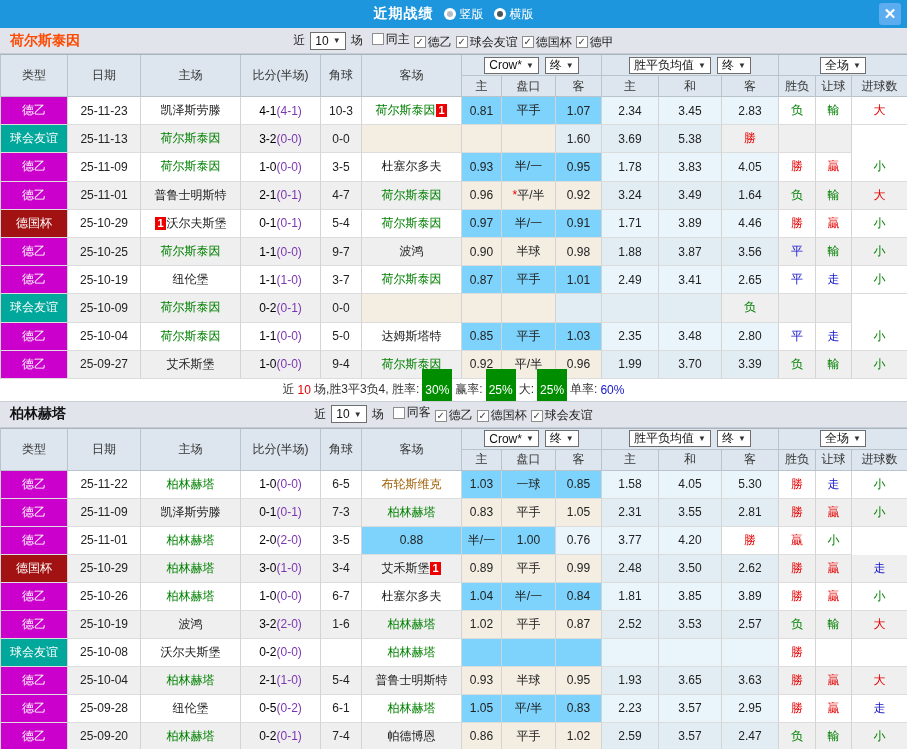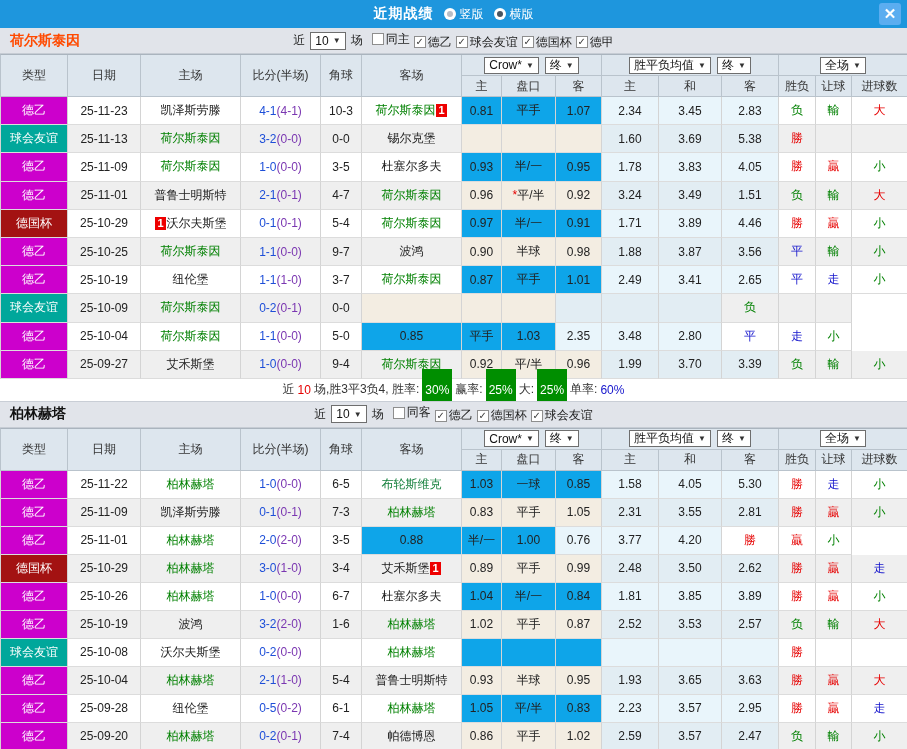--- a/index.html
+++ b/index.html
@@ -40,30 +40,30 @@
   .th.span2 { grid-row:1/3; }
   .th.grp { gap:6px; }
   .th .sel-box { height:17px; }
   .sub { grid-row:2; }
 
   .match-row { height:28.2px; border-left:1px solid #d4d4d4; }
   .sec2 .match-row { height:28px; }
   .cell { display:flex; align-items:center; justify-content:center; border-right:1px solid #d4d4d4;
     border-bottom:1px solid #dcdcdc; background:#fff; overflow:hidden; white-space:nowrap; }
   .match-row.even .cell { background:#efefef; }
-  .cell.c-odds { background:#0ea5e9; }
+  .cell.c-odds { background:#7dd3fc; }
   .match-row.even .cell.c-odds { background:#f3ede2; }
   .cell.c-avg { background:#e9f5fb; }
   .match-row.even .cell.c-avg { background:#e2edf3; }
   .cell.c-type { color:#fff; }
   .tname { }
   .badge1 { display:none; background:#ee0000; color:#fff; font-size:11px; font-weight:bold;
     padding:0 2px; line-height:13px; margin:0 1px; }
   .badge1.show { display:inline-block; }
-  .score .ft { color:#1d4ed8;text-align:right; }
+  .score .ft { color:#000000;text-align:right; }
   .score .ht { color:#7a36b1; }
   .star { color:#e60000; display:none; }
   .star.show { display:inline; }
 
   
   .summary { height:22px; display:flex; align-items:center; justify-content:center; gap:3px;
     background:#fff; color:#333; }
   .summary .red { color:#e60000; }
   .summary .blue { color:#1414cc; }
   .pct-badge { background:#008e00; color:#fff; padding:14px 3px; font-size:12px; }
@@ -194,23 +194,20 @@
     <div class="cell c-type" style="background: rgb(0, 167, 155);">球会友谊</div>
     <div class="cell c-plain">25-11-13</div>
     <div class="cell c-plain">
       <span class="tname" style="color: rgb(0, 128, 0);">荷尔斯泰因</span>
     </div>
     <div class="cell c-plain score">
       <span class="ft">3-2</span>
           <span class="ht">(0-0)</span>
     </div>
     <div class="cell c-plain">0-0</div>
-    <div class="cell c-plain">
-      <span class="tname" style="color: rgb(34, 34, 34);">锡尔克堡</span>
-    </div>
     <div class="cell c-odds"></div>
     <div class="cell c-odds">
           <span class="linetxt"></span>
         </div>
     <div class="cell c-odds"></div>
     <div class="cell c-avg">1.60</div>
     <div class="cell c-avg">3.69</div>
     <div class="cell c-avg">5.38</div>
     <div class="cell c-plain" style="color: rgb(230, 0, 0);">勝</div>
     <div class="cell c-plain" style="color: rgb(34, 34, 34);"></div>
@@ -259,21 +256,21 @@
       <span class="tname" style="color: rgb(0, 128, 0);">荷尔斯泰因</span>
     </div>
     <div class="cell c-odds">0.96</div>
     <div class="cell c-odds">
           <span class="star show">*</span>
           <span class="linetxt">平/半</span>
         </div>
     <div class="cell c-odds">0.92</div>
     <div class="cell c-avg">3.24</div>
     <div class="cell c-avg">3.49</div>
-    <div class="cell c-avg">1.51</div>
+    <div class="cell c-avg">1.64</div>
     <div class="cell c-plain" style="color: rgb(0, 128, 0);">负</div>
     <div class="cell c-plain" style="color: rgb(0, 128, 0);">輸</div>
     <div class="cell c-plain" style="color: rgb(230, 0, 0);">大</div>
   </div>
 
   <div class="grid match-row">
     <div class="cell c-type" style="background: rgb(163, 18, 18);">德国杯</div>
     <div class="cell c-plain">25-10-29</div>
     <div class="cell c-plain">
       <span class="badge1 bl show">1</span>
@@ -382,20 +379,23 @@
     <div class="cell c-type" style="background: rgb(204, 0, 204);">德乙</div>
     <div class="cell c-plain">25-10-04</div>
     <div class="cell c-plain">
       <span class="tname" style="color: rgb(0, 128, 0);">荷尔斯泰因</span>
     </div>
     <div class="cell c-plain score">
       <span class="ft">1-1</span>
           <span class="ht">(0-0)</span>
     </div>
     <div class="cell c-plain">5-0</div>
+    <div class="cell c-plain">
+      <span class="tname" style="color: rgb(34, 34, 34);">达姆斯塔特</span>
+    </div>
     <div class="cell c-odds">0.85</div>
     <div class="cell c-odds">
           <span class="linetxt">平手</span>
         </div>
     <div class="cell c-odds">1.03</div>
     <div class="cell c-avg">2.35</div>
     <div class="cell c-avg">3.48</div>
     <div class="cell c-avg">2.80</div>
     <div class="cell c-plain" style="color: rgb(20, 20, 204);">平</div>
     <div class="cell c-plain" style="color: rgb(20, 20, 204);">走</div>
@@ -518,21 +518,21 @@
     <div class="cell c-plain">25-11-22</div>
     <div class="cell c-plain">
       <span class="tname" style="color: rgb(0, 128, 0);">柏林赫塔</span>
     </div>
     <div class="cell c-plain score">
       <span class="ft">1-0</span>
           <span class="ht">(0-0)</span>
     </div>
     <div class="cell c-plain">6-5</div>
     <div class="cell c-plain">
-      <span class="tname" style="color: #15803d;">布轮斯维克</span>
+      <span class="tname" style="color: #a16207;">布轮斯维克</span>
     </div>
     <div class="cell c-odds">1.03</div>
     <div class="cell c-odds">
           <span class="linetxt">一球</span>
         </div>
     <div class="cell c-odds">0.85</div>
     <div class="cell c-avg">1.58</div>
     <div class="cell c-avg">4.05</div>
     <div class="cell c-avg">5.30</div>
     <div class="cell c-plain" style="color: rgb(230, 0, 0);">勝</div>

